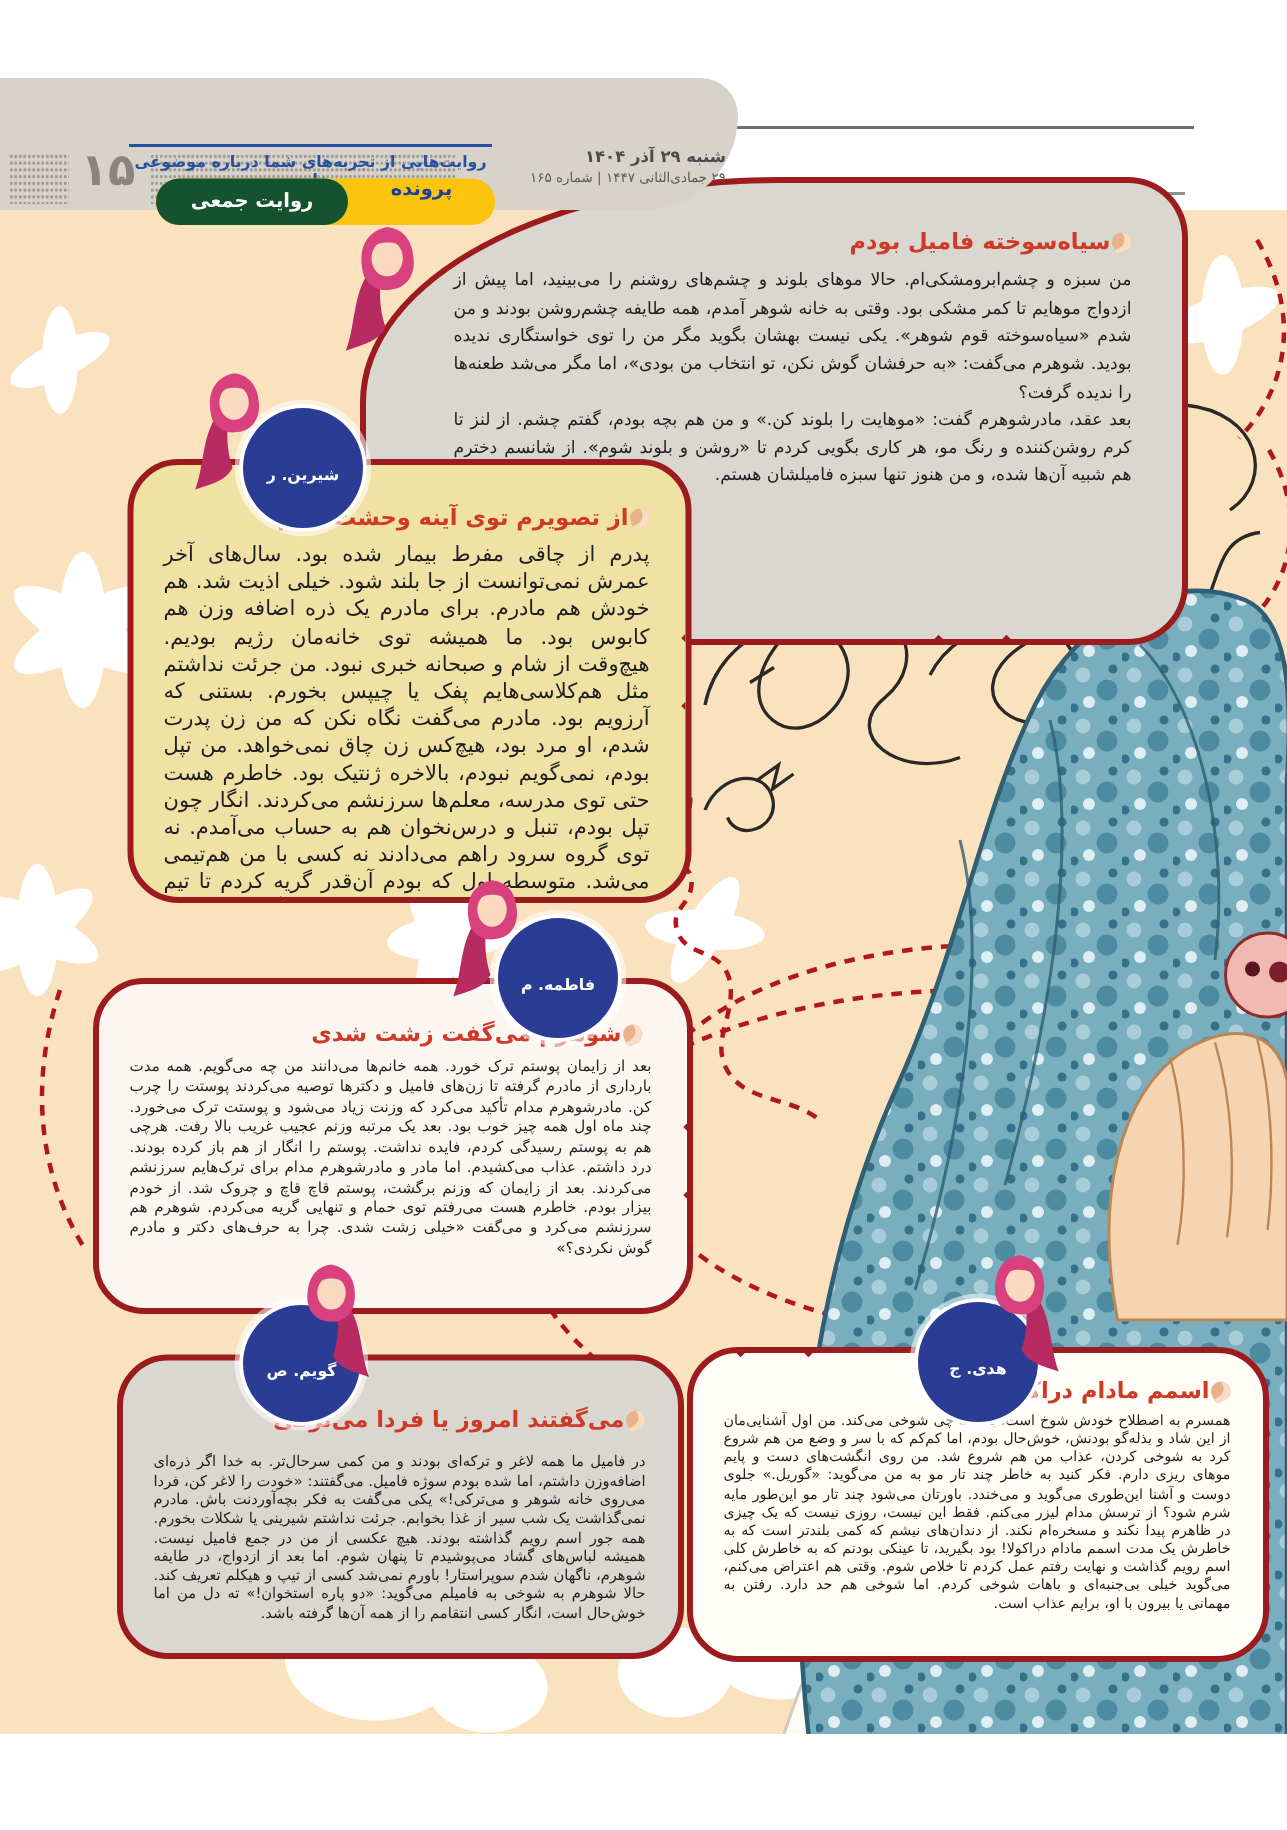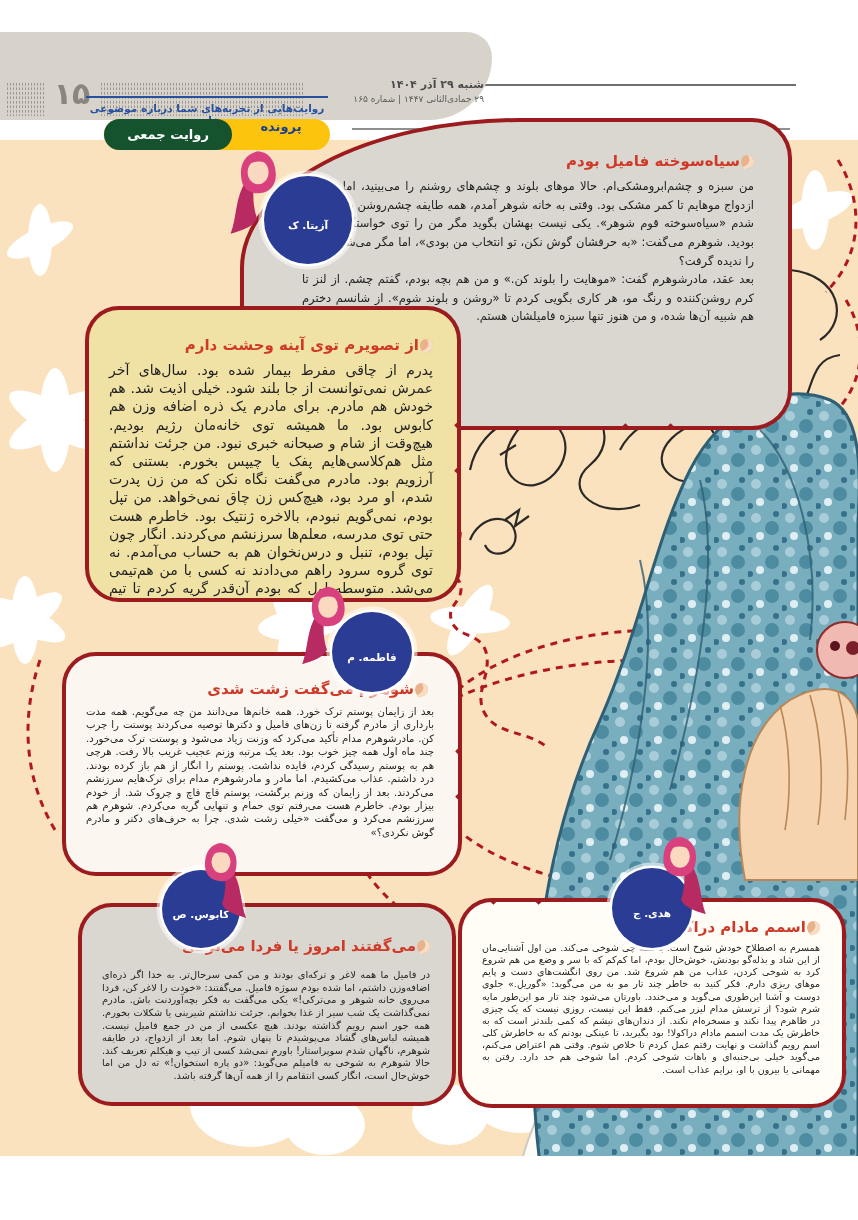--- a/index.html
+++ b/index.html
@@ -1,21 +1,21 @@
 <!DOCTYPE html>
 <html lang="fa" dir="rtl"><head>
 <meta charset="utf-8">
 <style>
   html,body{margin:0;padding:0;background:#ffffff;font-family:"DejaVu Sans",sans-serif;}
   .page{position:relative;width:858px;height:1220px;background:#fff;overflow:hidden;direction:rtl;}
   .peach{position:absolute;left:0;top:140px;width:858px;height:1016px;background:#fbe2bf;z-index:0;}
   svg.illo{position:absolute;left:0;top:0;z-index:1;pointer-events:none;}
 
   
-  .graypanel{position:absolute;left:0;top:32px;width:492px;height:88px;background:#d7d3cb;
+  .graypanel{position:absolute;left:0;top:52px;width:492px;height:88px;background:#d7d3cb;
     border-radius:0 44px 110px 0;z-index:5;}
   .dots{position:absolute;background-image:radial-gradient(#9b978f 0.7px,transparent 0.9px);
     background-size:3px 4.5px;}
   .dotsA{left:6px;top:50px;width:40px;height:34px;}
   .dotsB{left:100px;top:50px;width:204px;height:34px;}
   .pagenum{position:absolute;left:48px;top:44px;width:48px;color:#8a867e;font-size:30px;
     font-weight:bold;text-align:center;}
   .dateblock{position:absolute;left:308px;top:46px;width:176px;text-align:right;color:#4b4b4b;}
   .dateblock .d1{font-size:11px;font-weight:bold;letter-spacing:0.5px;}
   .dateblock .d2{font-size:9px;margin-top:3px;font-weight:normal;color:#5a5a5a;}
@@ -249,47 +249,55 @@
   <div class="bubble b5" style="background-color: rgb(255, 253, 246);">
     <div class="tail tail-up"></div>
     <div class="title-row" style="color: rgb(207, 58, 40);">
       <span class="shell"></span>
       <span>اسمم مادام دراکولا بود</span>
     </div>
     <div class="body-text">همسرم به اصطلاح خودش شوخ است. با همه چی شوخی می‌کند. من اول آشنایی‌مان از این شاد و بذله‌گو بودنش، خوش‌حال بودم، اما کم‌کم که با سر و وضع من هم شروع کرد به شوخی کردن، عذاب من هم شروع شد. من روی انگشت‌های دست و پایم موهای ریزی دارم. فکر کنید به خاطر چند تار مو به من می‌گوید: «گوریل.» جلوی دوست و آشنا این‌طوری می‌گوید و می‌خندد. باورتان می‌شود چند تار مو این‌طور مایه شرم شود؟ از ترسش مدام لیزر می‌کنم. فقط این نیست، روزی نیست که یک چیزی در ظاهرم پیدا نکند و مسخره‌ام نکند. از دندان‌های نیشم که کمی بلندتر است که به خاطرش یک مدت اسمم مادام دراکولا! بود بگیرید، تا عینکی بودنم که به خاطرش کلی اسم رویم گذاشت و نهایت رفتم عمل کردم تا خلاص شوم. وقتی هم اعتراض می‌کنم، می‌گوید خیلی بی‌جنبه‌ای و باهات شوخی کردم. اما شوخی هم حد دارد. رفتن به مهمانی یا بیرون با او، برایم عذاب است.</div>
   </div>
 
   <div class="avatar av1">
+    <svg class="fig" width="66" height="92" viewBox="0 0 60 80">
+      <path d="M20 30 C10 45 12 62 6 78 C18 74 26 72 30 64 C26 52 26 40 28 32 Z" fill="#b72a62"></path>
+      <path d="M31 3 C16 6 13 20 17 33 C21 40 27 42 33 41 C43 40 48 32 47 22 C46 10 40 4 31 3 Z" fill="#d8417d"></path>
+      <ellipse cx="31" cy="22" rx="9.5" ry="11" fill="#fbd9c0"></ellipse>
+      <path d="M21 16 C25 7 39 7 43 17 C38 11 26 11 21 16 Z" fill="#d8417d"></path>
+    </svg>
+  </div>
+
+  <div class="avatar av2">
     <div class="ring" style="background-color: rgb(43, 60, 148);">
-      <span>آزیتا. ک</span>
-    </div>
-    <svg class="fig" width="66" height="92" viewBox="0 0 60 80">
-      <path d="M20 30 C10 45 12 62 6 78 C18 74 26 72 30 64 C26 52 26 40 28 32 Z" fill="#b72a62"></path>
-      <path d="M31 3 C16 6 13 20 17 33 C21 40 27 42 33 41 C43 40 48 32 47 22 C46 10 40 4 31 3 Z" fill="#d8417d"></path>
-      <ellipse cx="31" cy="22" rx="9.5" ry="11" fill="#fbd9c0"></ellipse>
-      <path d="M21 16 C25 7 39 7 43 17 C38 11 26 11 21 16 Z" fill="#d8417d"></path>
-    </svg>
-  </div>
-
+      <span>شیرین. ر</span>
+    </div>
+    <svg class="fig" width="62" height="86" viewBox="0 0 60 80">
+      <path d="M20 30 C10 45 12 62 6 78 C18 74 26 72 30 64 C26 52 26 40 28 32 Z" fill="#b72a62"></path>
+      <path d="M31 3 C16 6 13 20 17 33 C21 40 27 42 33 41 C43 40 48 32 47 22 C46 10 40 4 31 3 Z" fill="#d8417d"></path>
+      <ellipse cx="31" cy="22" rx="9.5" ry="11" fill="#fbd9c0"></ellipse>
+      <path d="M21 16 C25 7 39 7 43 17 C38 11 26 11 21 16 Z" fill="#d8417d"></path>
+    </svg>
+  </div>
 
   <div class="avatar av3">
     <div class="ring" style="background-color: rgb(43, 60, 148);">
       <span>فاطمه. م</span>
     </div>
     <svg class="fig" width="62" height="86" viewBox="0 0 60 80">
       <path d="M20 30 C10 45 12 62 6 78 C18 74 26 72 30 64 C26 52 26 40 28 32 Z" fill="#b72a62"></path>
       <path d="M31 3 C16 6 13 20 17 33 C21 40 27 42 33 41 C43 40 48 32 47 22 C46 10 40 4 31 3 Z" fill="#d8417d"></path>
       <ellipse cx="31" cy="22" rx="9.5" ry="11" fill="#fbd9c0"></ellipse>
       <path d="M21 16 C25 7 39 7 43 17 C38 11 26 11 21 16 Z" fill="#d8417d"></path>
     </svg>
   </div>
 
   <div class="avatar av4">
     <div class="ring" style="background-color: rgb(43, 60, 148);">
-      <span>کابوس. ص</span>
+      <span>گویم. ص</span>
     </div>
     <svg class="fig mir" width="60" height="84" viewBox="0 0 60 80">
       <path d="M20 30 C10 45 12 62 6 78 C18 74 26 72 30 64 C26 52 26 40 28 32 Z" fill="#b72a62"></path>
       <path d="M31 3 C16 6 13 20 17 33 C21 40 27 42 33 41 C43 40 48 32 47 22 C46 10 40 4 31 3 Z" fill="#d8417d"></path>
       <ellipse cx="31" cy="22" rx="9.5" ry="11" fill="#fbd9c0"></ellipse>
       <path d="M21 16 C25 7 39 7 43 17 C38 11 26 11 21 16 Z" fill="#d8417d"></path>
     </svg>
   </div>
 
   <div class="avatar av5">

